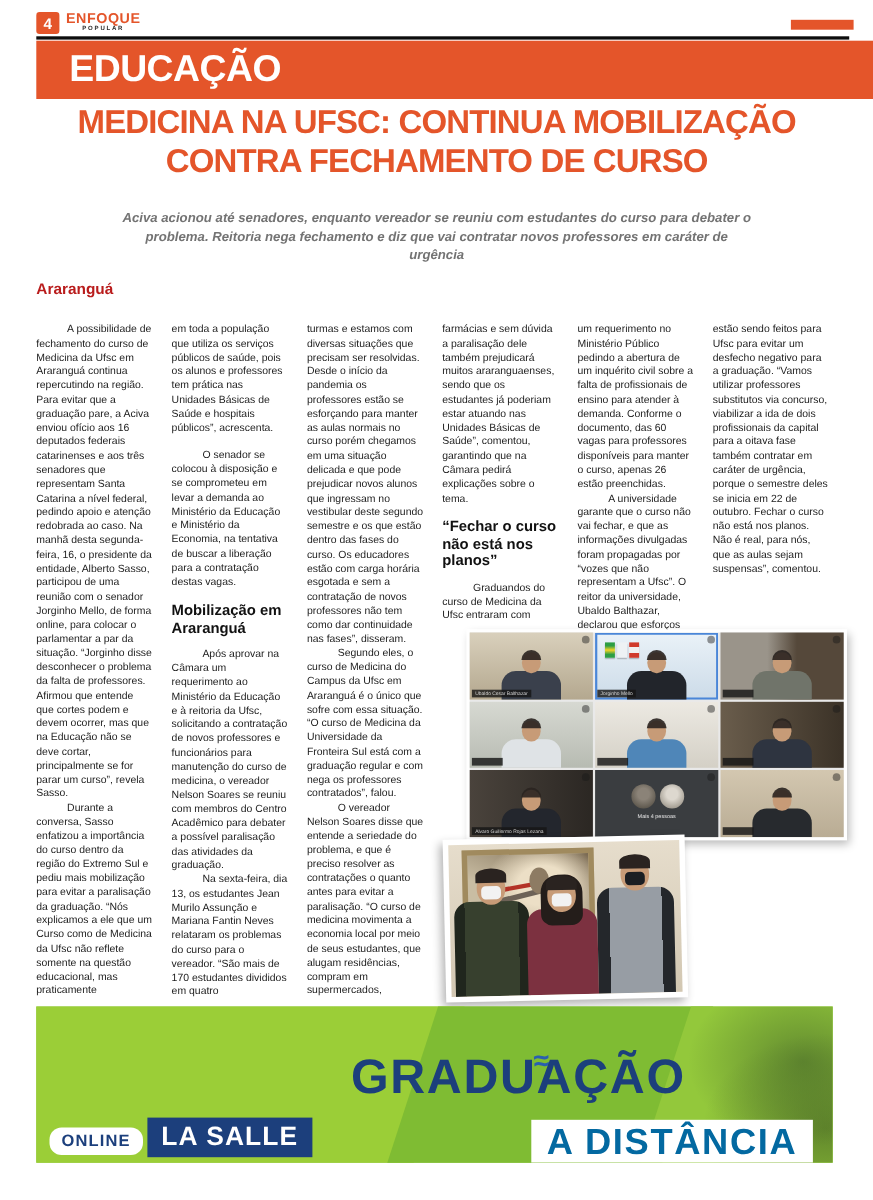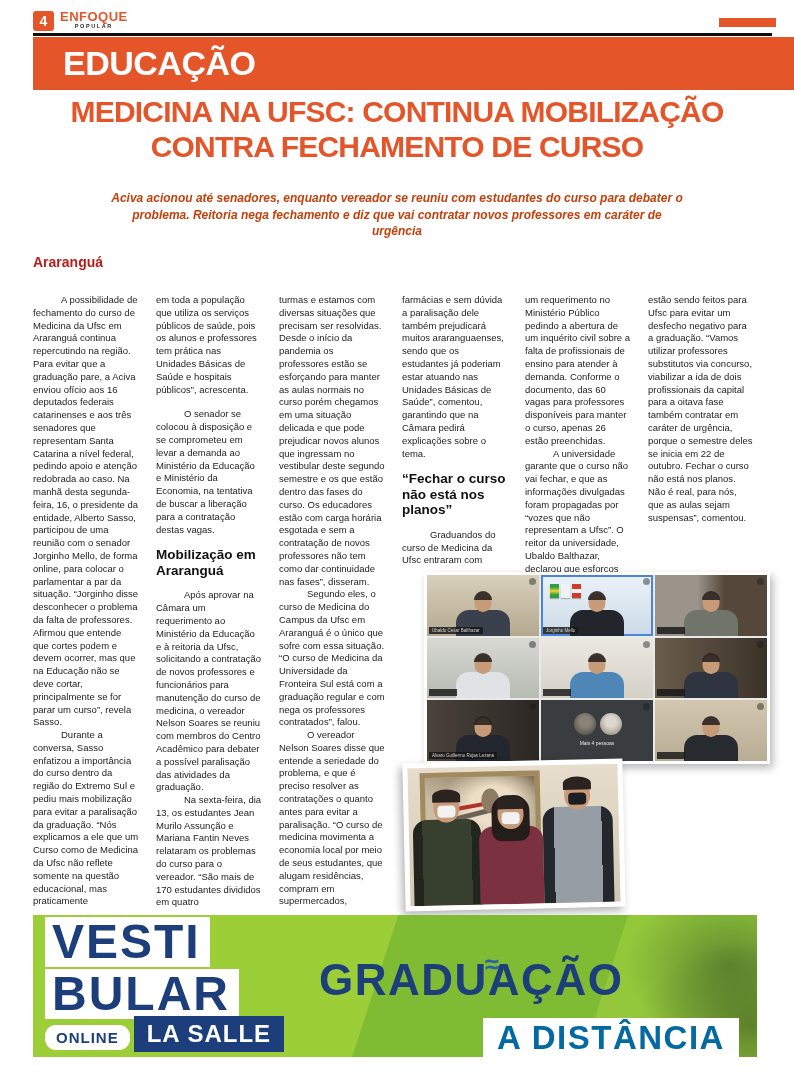--- a/index.html
+++ b/index.html
@@ -19,21 +19,21 @@
   .rule { position:absolute; left:33px; top:33px; width:739px; height:3px; background:#0d0d0d; }
 
   
   .section-banner { position:absolute; left:33px; top:37px; width:761px; height:53px; background:#E4552A; }
   .section-banner span { display:block; color:#fff; font-weight:bold; font-size:34px; line-height:53px; padding-left:30px; letter-spacing:-.5px; }
 
   
   .headline { position:absolute; left:37px; top:94px; width:720px; text-align:center;
               color:#E4552A; font-weight:bold; font-size:30px; line-height:35px; letter-spacing:-.8px; }
   .deck { position:absolute; left:107px; top:190px; width:580px; text-align:center;
-          font-weight:bold; font-style:italic; font-size:12px; line-height:16.5px; color:#c2410c; }
+          font-weight:bold; font-style:italic; font-size:12px; line-height:16.5px; color:#737373; }
 
   
   .byline { position:absolute; left:33px; top:254px; font-size:14px; font-weight:bold; color:#b91c1c; }
   .cols { position:absolute; left:33px; top:294px; width:722px; display:grid;
           grid-template-columns:repeat(6,106px); column-gap:17px; }
   .col { font-size:9.5px; line-height:12.8px; color:#1c1c1c; }
   .col p { margin:0; }
   .col p.ind { text-indent:28px; }
   .col p.gap { margin-top:12px; }
   .colhead { font-size:13.5px; line-height:15.5px; font-weight:bold; color:#111; margin:11px 0 11px; }
@@ -252,24 +252,20 @@
         <span class="mk"></span>
       </div>
     </div>
   </div>
 
   <div class="ad">
     <div class="band band1"></div>
     <div class="band band2"></div>
     <div class="band band3"></div>
     <div class="ad-fig"></div>
-    <div class="vesti">
-      <span class="vesti-word">VESTI</span>
-      <span class="vesti-word">BULAR</span>
-    </div>
     <div class="brand-row">
       <span class="online-chip">ONLINE</span>
       <span class="lasalle-chip">LA SALLE</span>
     </div>
     <span class="squiggle">≈</span>
     <div class="grad-word">GRADUAÇÃO</div>
     <div class="dist-chip">A DISTÂNCIA</div>
   </div>
 
 </div>

